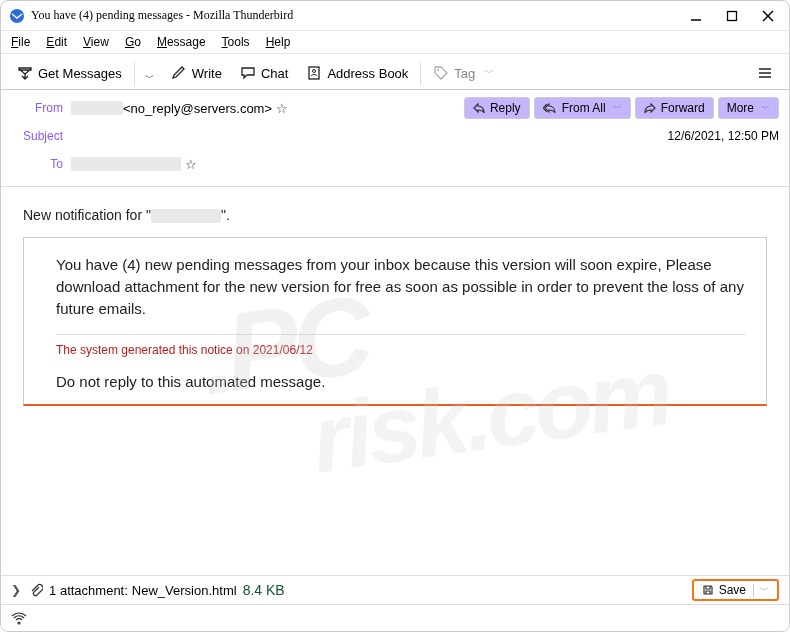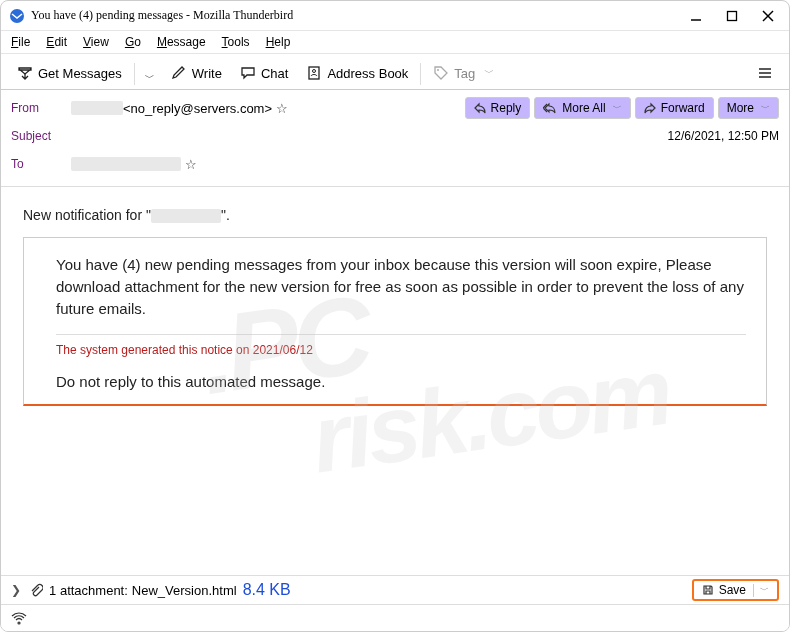--- a/index.html
+++ b/index.html
@@ -14,21 +14,21 @@
 .menubar span u { text-decoration: underline; }
 .toolbar { display: flex; align-items: flex-end; padding: 4px 10px; border-bottom: 1px solid #ccc; height: 36px; }
 .tool-btn { display: flex; align-items: center; gap: 5px; padding: 4px 6px; font-size: 13px; cursor: default; border-radius: 3px; }
 .tool-btn .ico { display: inline-flex; width: 16px; height: 16px; align-items: center; justify-content: center; }
 .toolbar .sep { width: 1px; height: 22px; background: #ddd; margin: 0 6px; }
 .toolbar .drop { color: #444; font-size: 10px; padding: 0 4px; }
 .toolbar .spacer { flex: 1; }
 .hamburger { margin-left: auto; }
 .headers { padding: 6px 10px 10px 10px; border-bottom: 1px solid #ddd; }
 .headers-row { display: flex; align-items: center; font-size: 13px; min-height: 24px; }
-.hlabel { width: 52px; text-align: left; color: #701a75; margin-right: 8px; font-size: 12px; }
+.hlabel { width: 52px; text-align: right; color: #8b5cf6; margin-right: 8px; font-size: 12px; }
 .from-val { display: flex; align-items: center; }
 .redact { background: #e8e8e8; border-radius: 2px; display: inline-block; }
 .star { color: #333; margin-left: 4px; }
 .actions { margin-left: auto; display: flex; gap: 4px; }
 .obtn { border: 1px solid #ccc; border-radius: 3px; padding: 3px 8px; font-size: 12px; display: flex; align-items: center; gap: 5px; background: #c4b5fd; cursor: default; }
 .obtn .od { font-size: 9px; color: #555; margin-left: 2px; }
 .subj { font-weight: bold; font-size: 13px; }
 .date { margin-left: auto; font-size: 12px; }
 .to-redact { background: #e8e8e8; width: 110px; height: 14px; border-radius: 2px; }
 .body-area { padding: 10px 16px 0 16px; font-size: 14px; color: #222; }
@@ -36,21 +36,21 @@
 .notif-line .redact-mid { background: #e8e8e8; display: inline-block; width: 70px; height: 14px; vertical-align: middle; border-radius: 2px; }
 .msg-box { border: 1px solid #ccc; border-bottom: 2px solid #e85d1f; padding: 0; margin: 0 6px; }
 .msg-main { padding: 16px 20px 14px 32px; font-size: 15px; line-height: 1.45; }
 .msg-sys { border-top: 1px solid #ddd; margin: 0 20px 0 32px; padding: 8px 0 6px 0; color: #b91c1c; font-size: 12px; }
 .msg-noreply { padding: 10px 20px 14px 32px; font-size: 15px; }
 .watermark { position: absolute; top: 280px; left: 200px; font-size: 110px; font-weight: bold; color: rgba(200,200,200,0.25); transform: rotate(-8deg); letter-spacing: -6px; pointer-events: none; font-style: italic; }
 .watermark2 { position: absolute; top: 360px; left: 310px; font-size: 95px; font-weight: bold; color: rgba(200,200,200,0.22); transform: rotate(-8deg); letter-spacing: -4px; pointer-events: none; font-style: italic; }
 .attach-bar { position: absolute; bottom: 26px; left: 0; right: 0; border-top: 1px solid #ddd; border-bottom: 1px solid #ddd; height: 30px; display: flex; align-items: center; padding: 0 10px; font-size: 13px; background: #fff; }
 .attach-bar .chev { color: #555; margin-right: 8px; font-size: 12px; }
 .attach-bar .clip { margin-right: 6px; }
-.attach-bar .asize { color: #1d4ed8; margin-left: 6px; font-size: 16px; text-align: right; }
+.attach-bar .asize { color: #14532d; margin-left: 6px; font-size: 14px; text-align: right; }
 .attach-bar .save-btn { margin-left: auto; border: 2px solid #f97316; border-radius: 3px; padding: 2px 8px; display: flex; align-items: center; gap: 5px; font-size: 12px; }
 .attach-bar .save-btn .od { font-size: 9px; color: #555; border-left: 1px solid #ccc; padding-left: 6px; margin-left: 2px; }
 .status-bar { position: absolute; bottom: 0; left: 0; right: 0; height: 26px; display: flex; align-items: center; padding: 0 10px; background: #fff; }
 svg { display: block; }
 </style>
 </head>
 <body>
 
 <div class="titlebar">
   <span class="icon">
@@ -170,21 +170,21 @@
             </svg>
           </span>
         <span>Reply</span>
       </div>
       <div class="obtn">
         <span>
             <svg width="14" height="12" viewBox="0 0 14 12">
               <path d="M6 2L2 6l4 4V8c3 0 5 1 6 3 0-4-2-7-6-7V2z M4 2L0 6l4 4" fill="none" stroke="#333" stroke-width="1.1"></path>
             </svg>
           </span>
-        <span>More All</span>
+        <span>From All</span>
         <span class="od">﹀</span>
       </div>
       <div class="obtn">
         <span>
             <svg width="12" height="12" viewBox="0 0 12 12">
               <path d="M7 2l4 4-4 4V8c-3 0-5 1-6 3 0-4 2-7 6-7V2z" fill="none" stroke="#333" stroke-width="1.2"></path>
             </svg>
           </span>
         <span>Forward</span>
       </div>

